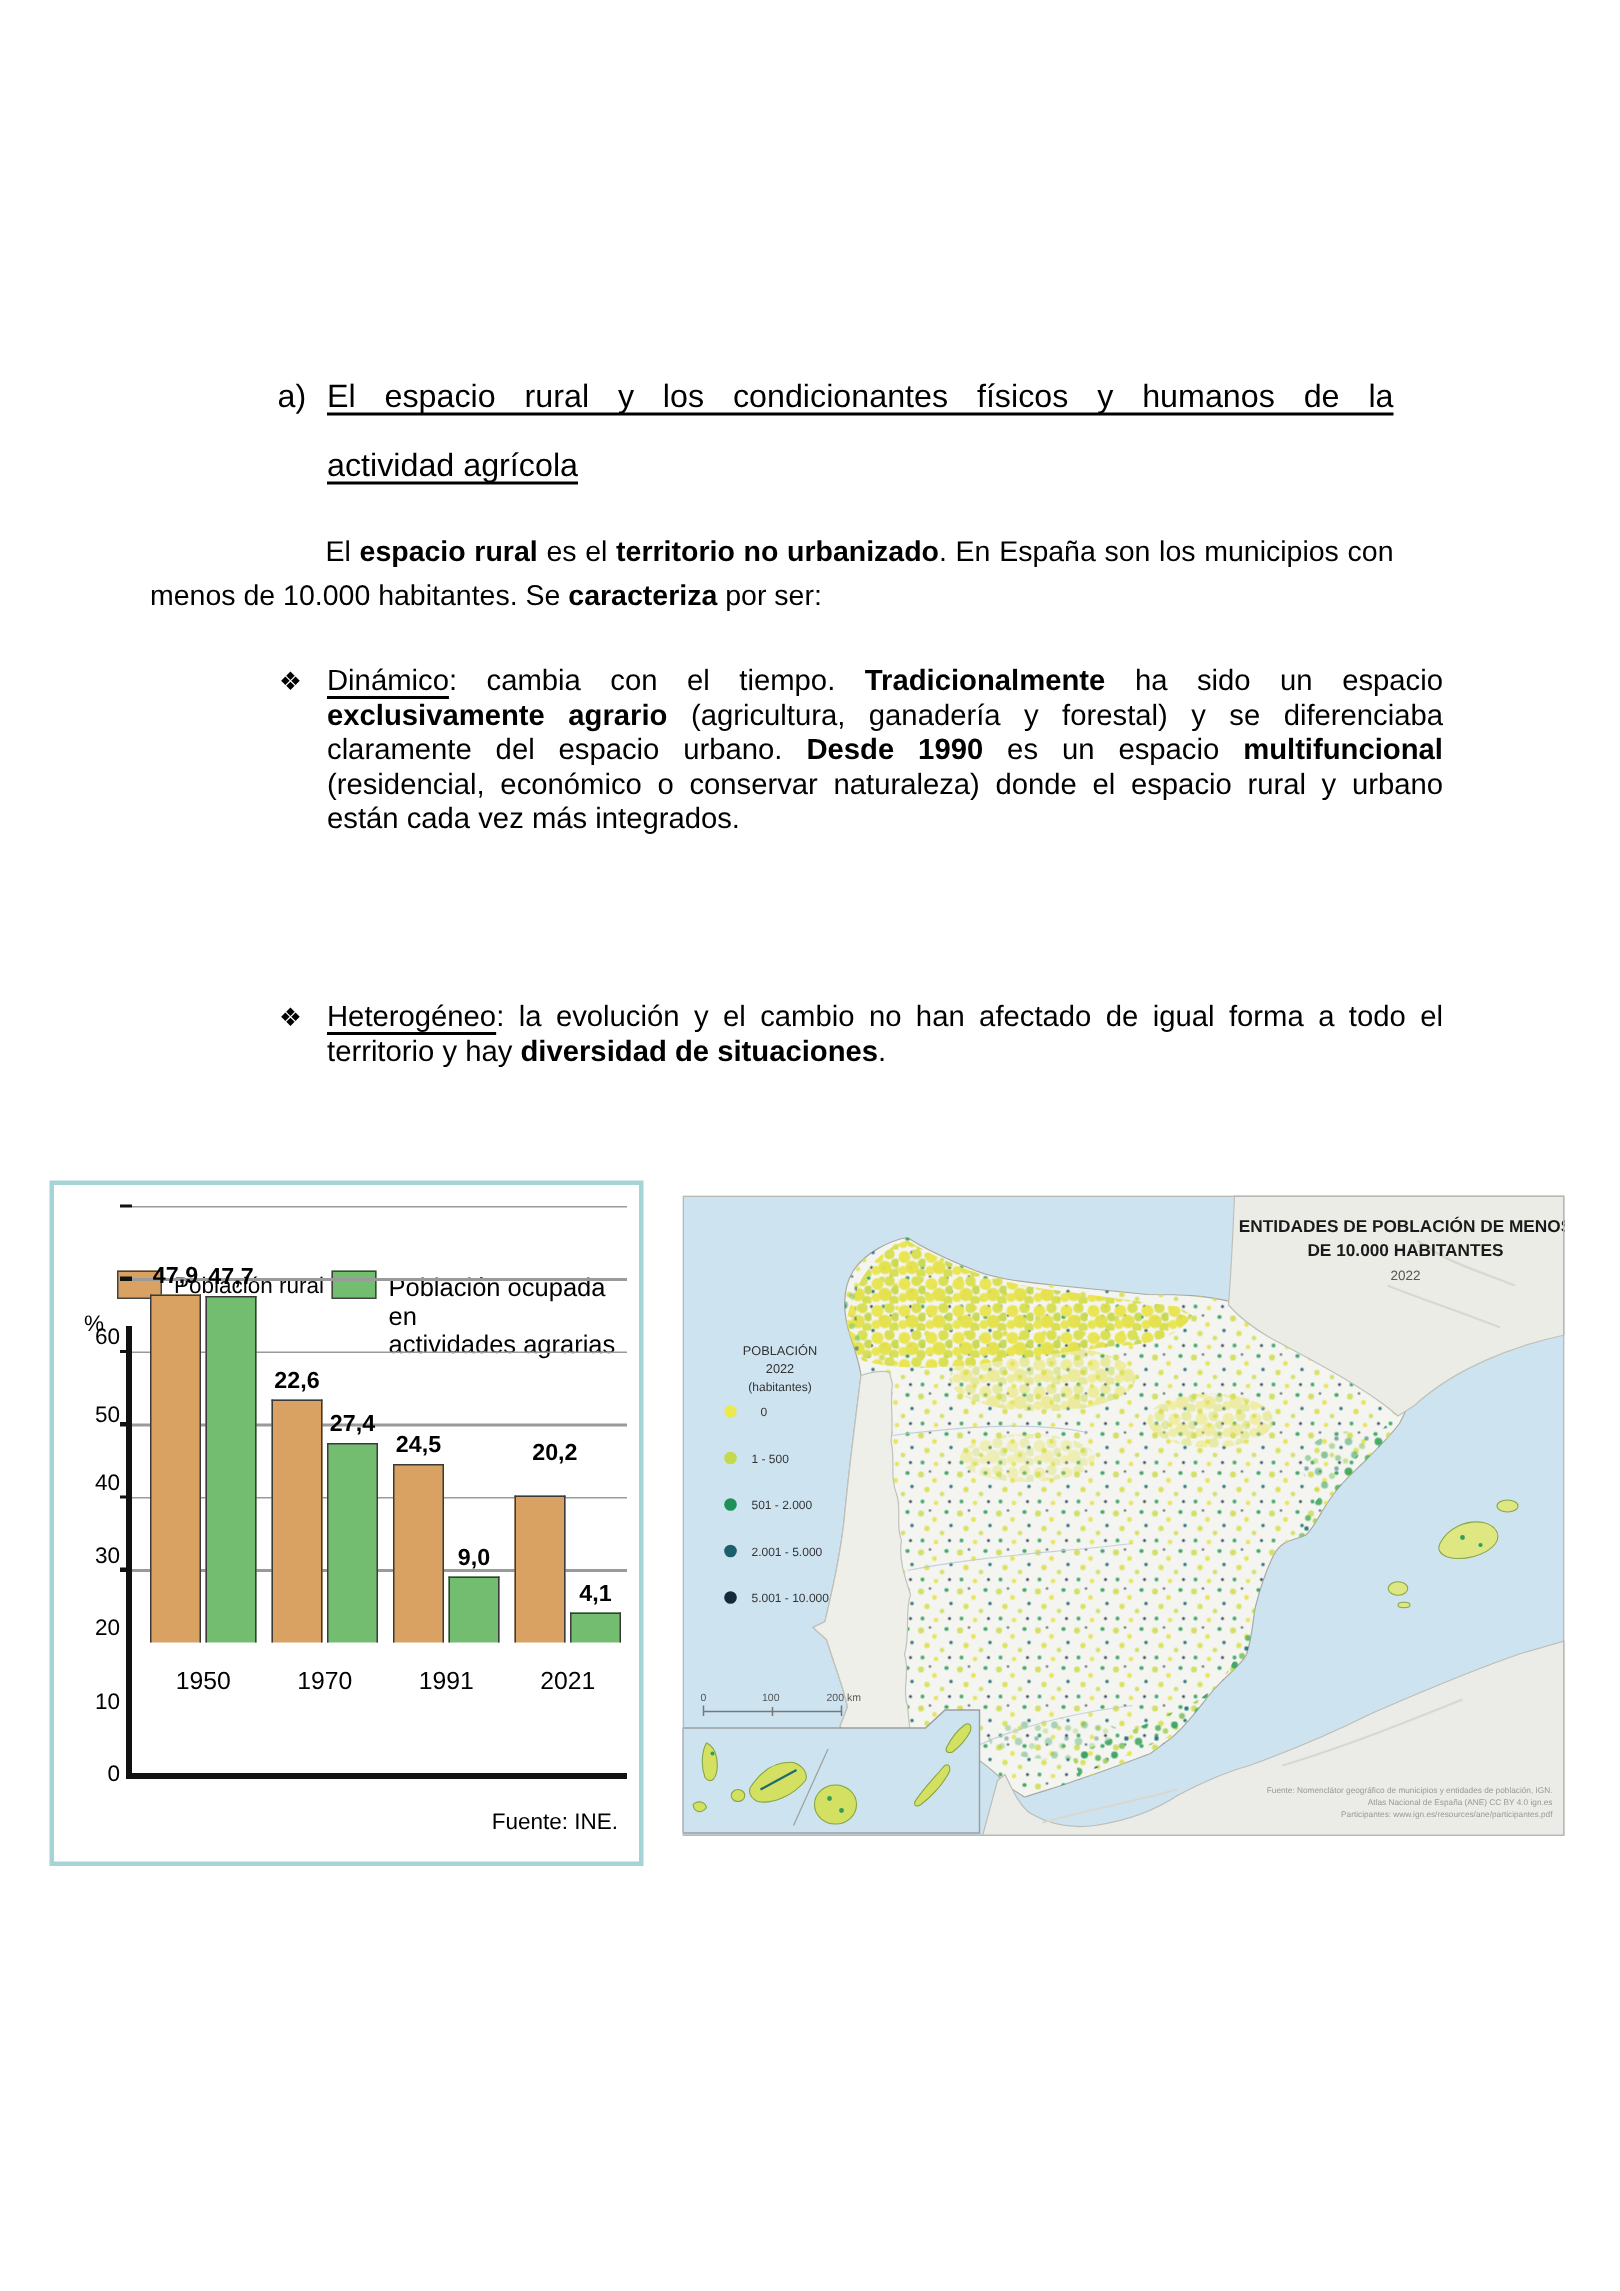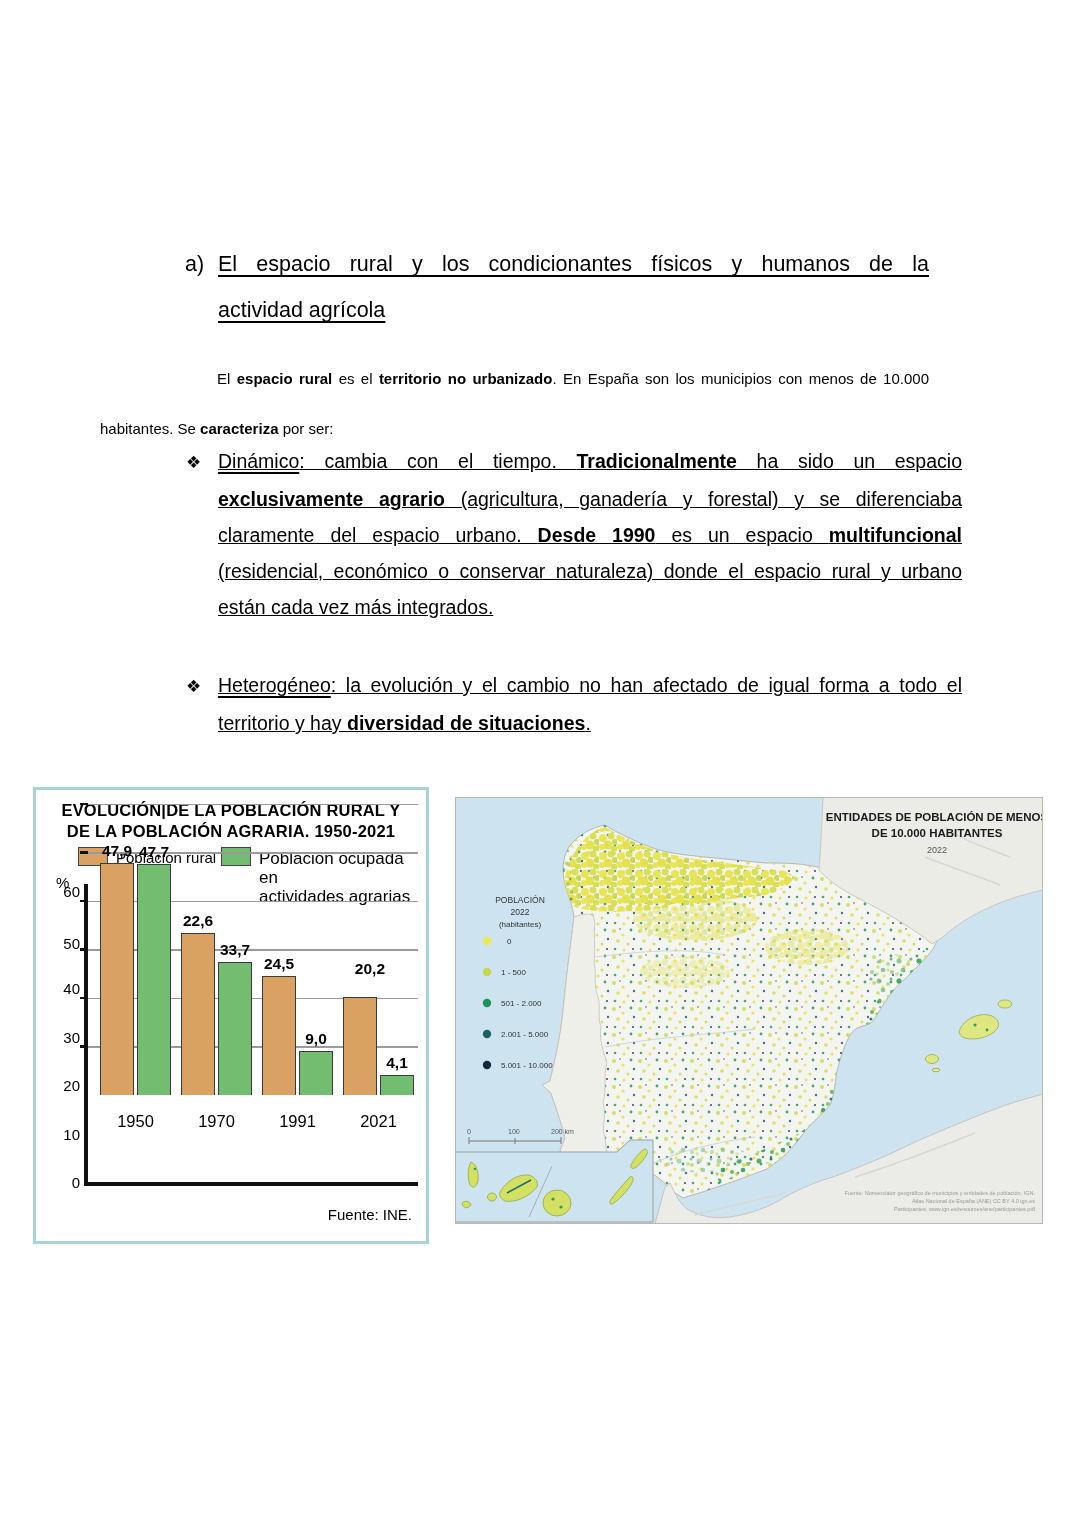--- a/index.html
+++ b/index.html
@@ -9,24 +9,24 @@
   
   .h1{left:157px;top:126px;font-size:24.5px;font-weight:700;}
   .h1pre{display:inline-block;width:36px;}
   .u1{text-decoration:underline;text-decoration-thickness:2px;text-underline-offset:5px;}
   .h2a{left:185px;top:252px;font-size:21.5px;}
   .h2b{left:218px;top:298px;font-size:21.5px;}
   .h2pre{display:inline-block;width:33px;}
   .u2{text-decoration:underline;text-decoration-thickness:1.5px;text-underline-offset:4px;}
   .ib-just{display:inline-block;width:711px;text-align:justify;text-align-last:justify;}
   
-  .para{left:100px;top:354px;width:829px;font-size:15px;line-height:50px;
+  .para{left:100px;top:354px;width:829px;font-size:19px;line-height:29px;
         text-align:justify;text-indent:117px;}
-  .b-item{left:186px;width:744px;font-size:19.5px;line-height:36px;text-align:justify;
-          padding-left:32px;text-indent:-32px;text-decoration:underline;}
+  .b-item{left:186px;width:744px;font-size:19.5px;line-height:23px;text-align:justify;
+          padding-left:32px;text-indent:-32px;}
   .b1{top:443px;} .b2{top:667px;}
   .marker{display:inline-block;width:32px;text-indent:0;font-size:17px;}
   b{font-weight:700;}
   
   .chart{left:33px;top:787px;width:396px;height:457px;border:3px solid #a6d3d5;
          background:#fff;box-sizing:border-box;}
   .c-title{position:absolute;top:10px;left:0;right:0;text-align:center;font-size:16.5px;
            font-weight:700;line-height:21px;letter-spacing:0.2px;}
   .sw{position:absolute;width:30px;height:19px;border:1.5px solid #444;box-sizing:border-box;}
   .sw1{left:42px;top:57px;} .sw2{left:185px;top:57px;}
@@ -58,24 +58,20 @@
   <div class="abs h2a"><span class="h2pre">a) </span><span class="u2 ib-just">El espacio rural y los condicionantes físicos y humanos de la</span></div>
   <div class="abs h2b"><span class="u2">actividad agrícola</span></div>
 
   <div class="abs para"><span>El </span><b>espacio rural</b><span> es el </span><b>territorio no urbanizado</b><span>. En España son los municipios con menos de 10.000 habitantes. Se </span><b>caracteriza</b><span> por ser:</span></div>
 
   <div class="abs b-item b1"><span class="marker">❖</span><span class="u2">Dinámico</span><span>: cambia con el tiempo. </span><b>Tradicionalmente</b><span> ha sido un espacio </span><b>exclusivamente agrario</b><span> (agricultura, ganadería y forestal) y se diferenciaba claramente del espacio urbano. </span><b>Desde 1990</b><span> es un espacio </span><b>multifuncional</b><span> (residencial, económico o conservar naturaleza) donde el espacio rural y urbano están cada vez más integrados.</span></div>
 
   <div class="abs b-item b2"><span class="marker">❖</span><span class="u2">Heterogéneo</span><span>: la evolución y el cambio no han afectado de igual forma a todo el territorio y hay </span><b>diversidad de situaciones</b><span>.</span></div>
 
   <div class="abs chart">
-    <div class="c-title">
-      <div>EVOLUCIÓN|DE LA POBLACIÓN RURAL Y</div>
-      <div>DE LA POBLACIÓN AGRARIA. 1950-2021</div>
-    </div>
     <div class="sw sw1" style="background: rgb(217, 162, 98);"></div>
     <div class="c-leg-label1">Población rural</div>
     <div class="sw sw2" style="background: rgb(114, 189, 112);"></div>
     <div class="c-leg-label2">
       <div>Población ocupada en</div>
       <div>actividades agrarias</div>
     </div>
     <div class="c-unit">%</div>
     <div class="c-yaxis">
         <div class="ylab" style="bottom: -9px;">0</div>
@@ -103,21 +99,21 @@
           <div class="bar" style="left: 0px; height: 232px; background: rgb(217, 162, 98);"></div>
           <div class="bar-label" style="left: -8px; bottom: 235px;">47,9</div>
           <div class="bar" style="left: 37px; height: 231px; background: rgb(114, 189, 112);"></div>
           <div class="bar-label" style="left: 29px; bottom: 234px;">47,7</div>
           <div class="x-label">1950</div>
         </div>
         <div class="bar-group" style="left: 93px;">
           <div class="bar" style="left: 0px; height: 162px; background: rgb(217, 162, 98);"></div>
           <div class="bar-label" style="left: -8px; bottom: 165px;">22,6</div>
           <div class="bar" style="left: 37px; height: 133px; background: rgb(114, 189, 112);"></div>
-          <div class="bar-label" style="left: 29px; bottom: 136px;">33,7</div>
+          <div class="bar-label" style="left: 29px; bottom: 136px;">27,4</div>
           <div class="x-label">1970</div>
         </div>
         <div class="bar-group" style="left: 174px;">
           <div class="bar" style="left: 0px; height: 119px; background: rgb(217, 162, 98);"></div>
           <div class="bar-label" style="left: -8px; bottom: 122px;">24,5</div>
           <div class="bar" style="left: 37px; height: 44px; background: rgb(114, 189, 112);"></div>
           <div class="bar-label" style="left: 29px; bottom: 47px;">9,0</div>
           <div class="x-label">1991</div>
         </div>
         <div class="bar-group" style="left: 255px;">

